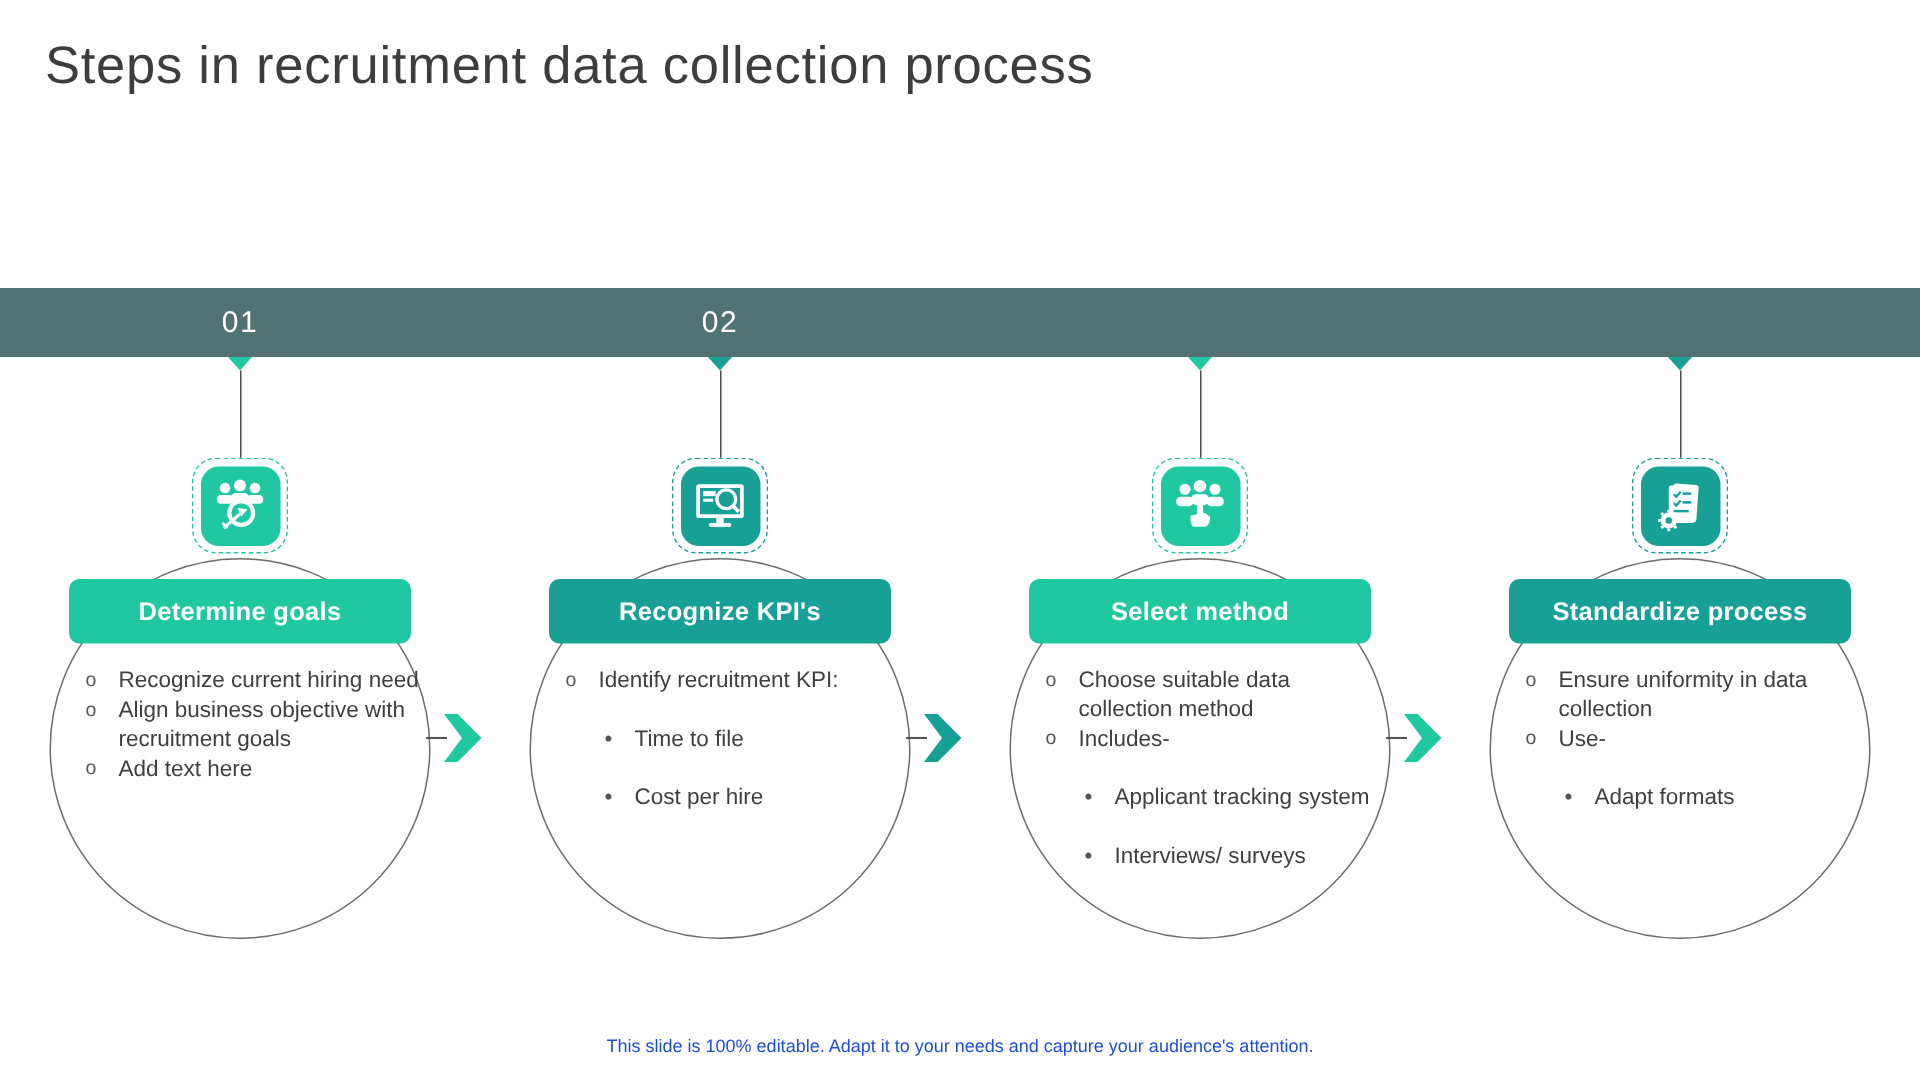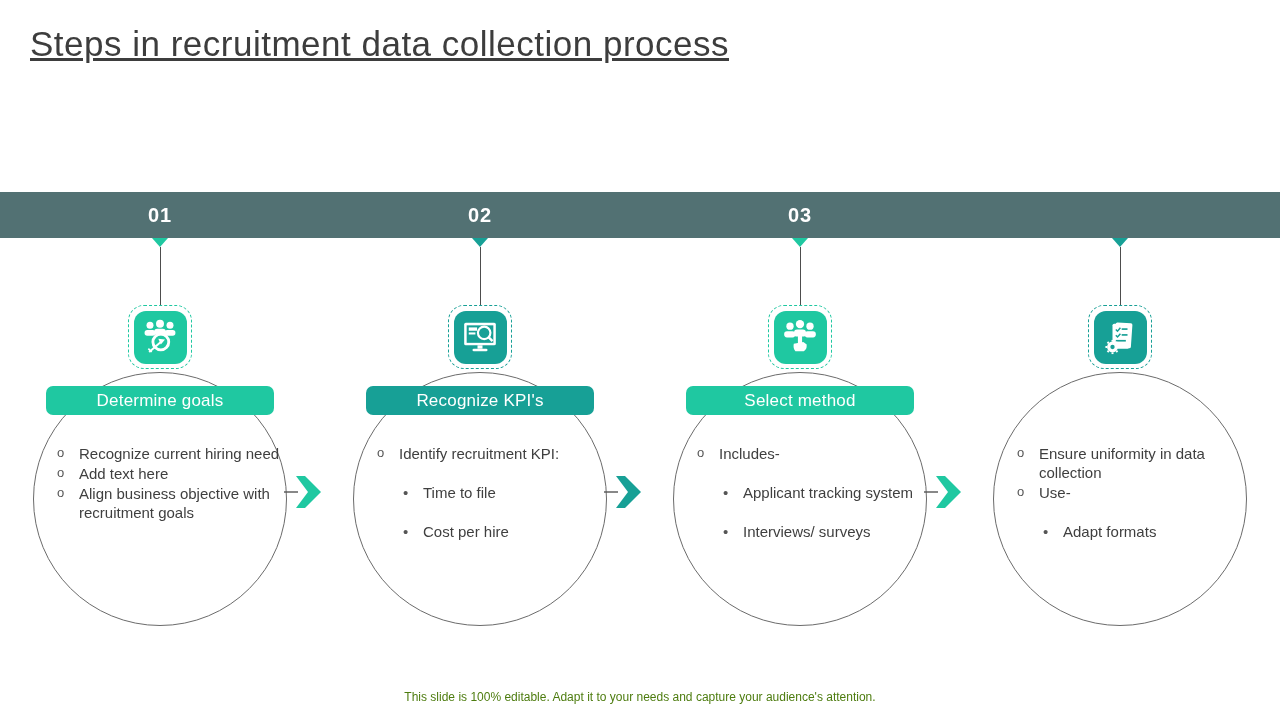--- a/index.html
+++ b/index.html
@@ -2,68 +2,68 @@
 <html><head>
 <meta charset="utf-8">
 <style>
   * { margin:0; padding:0; box-sizing:border-box; }
   html,body { width:1280px; height:720px; background:#ffffff; overflow:hidden;
               font-family:"Liberation Sans", sans-serif; }
   .slide { position:relative; width:1280px; height:720px; background:#fff; }
 
   
   .title { position:absolute; left:30px; top:24px; font-size:35px; font-weight:400;
-           color:#3d3d3d; letter-spacing:0.5px;text-decoration:underline; }
+           color:#3d3d3d; letter-spacing:0.5px; }
   .subtitle { position:absolute; left:30px; top:78px; font-size:11.5px; color:#474747; }
 
   
   .band { position:absolute; left:0; top:192px; width:1280px; height:46px; background:#527173; }
 
   
   .step { position:absolute; top:0; width:320px; height:720px; }
   .step-number { position:absolute; left:0; top:192px; width:320px; height:46px;
                  display:flex; align-items:center; justify-content:center;
-                 color:#ffffff; font-size:20px; font-weight:bold; letter-spacing:1px; }
+                 color:#ffffff; font-size:20px; font-weight:normal; letter-spacing:1px; }
   .tri { position:absolute; left:152px; top:238px; width:0; height:0;
          border-left:8px solid transparent; border-right:8px solid transparent;
          border-top:9px solid var(--accent); }
   .vline { position:absolute; left:159.5px; top:247px; width:1px; height:60px; background:#4d4d4d; }
 
   .icon-wrap { position:absolute; left:128px; top:305px; width:64px; height:64px;
                border:1.5px dashed var(--accent); border-radius:16px;
                display:flex; align-items:center; justify-content:center; background:#fff; }
   .icon-box { width:53px; height:53px; border-radius:12px; background:var(--accent);
               display:flex; align-items:center; justify-content:center; color:var(--accent); }
   .icon-box svg { width:40px; height:40px; display:block; }
   .accfill { fill:var(--accent); }
 
   .circle { position:absolute; left:33px; top:372px; width:254px; height:254px;
             border:1px solid #6b6b6b; border-radius:50%; background:#fff; }
 
-  .label-bar { position:absolute; left:46px; top:386px; width:228px; height:29px;
+  .label-bar { position:absolute; left:46px; top:386px; width:228px; height:43px;
                background:var(--accent); border-radius:7px; display:flex; align-items:center;
-               justify-content:center; color:#fff; font-size:17px; font-weight:normal;
+               justify-content:center; color:#fff; font-size:17px; font-weight:bold;
                letter-spacing:0.2px; }
 
   .items { position:absolute; left:55px; top:444px; width:226px; list-style:none;
            font-size:15px; line-height:19px; color:#3f3f3f; }
   .items li { position:relative; margin-bottom:1px; }
   .items li.l1 { padding-left:24px; }
   .items li.l1::before { content:"o"; position:absolute; left:2px; top:-1px;
                          font-size:13px; color:#555; }
   .items li.l2 { padding-left:48px;margin-top:20px; }
   .items li.l2::before { content:"\2022"; position:absolute; left:28px; top:0;
                          color:#555; }
 
   .arrow { position:absolute; left:284px; top:472px; width:42px; height:40px;
            color:var(--accent); }
   .arrow svg { width:42px; height:40px; display:block; }
 
   .footer { position:absolute; left:0; top:690px; width:1280px; text-align:center;
-            font-size:12px; color:#4d7c0f; }
+            font-size:12px; color:#1d4ed8; }
 </style>
 </head>
 <body>
 
 <div class="slide">
 
   <div class="title">Steps in recruitment data collection process</div>
 
   <div class="band" style="background: rgb(82, 113, 115);"></div>
 
@@ -84,22 +84,22 @@
           <circle cx="25" cy="30" r="9.5" fill="none" stroke="#fff" stroke-width="3.4"></circle>
           <line x1="11" y1="42" x2="26" y2="29" stroke="#fff" stroke-width="2.4"></line>
           <polygon points="22,26 30,27 25,33" fill="#fff"></polygon>
           <line x1="10" y1="38" x2="14" y2="42" stroke="#fff" stroke-width="2"></line>
         </svg>
       </div>
     </div>
     <div class="label-bar">Determine goals</div>
     <ul class="items">
       <li class="l1">Recognize current hiring need</li>
+      <li class="l1">Align business objective with recruitment goals</li>
       <li class="l1">Add text here</li>
-      <li class="l1">Align business objective with recruitment goals</li>
     </ul>
     <div class="arrow">
       <svg viewBox="0 0 42 40">
           <line x1="0" y1="20" x2="14" y2="20" stroke="#555" stroke-width="1.4"></line>
         <polygon points="12,4 21,4 37,20 21,36 12,36 24,20" fill="currentColor"></polygon>
         </svg>
     </div>
   </div>
 
   <div class="step" style="left: 320px; --accent: #17A096;">
@@ -129,40 +129,40 @@
     </ul>
     <div class="arrow">
       <svg viewBox="0 0 42 40">
           <line x1="0" y1="20" x2="14" y2="20" stroke="#555" stroke-width="1.4"></line>
         <polygon points="12,4 21,4 37,20 21,36 12,36 24,20" fill="currentColor"></polygon>
         </svg>
     </div>
   </div>
 
   <div class="step" style="left: 640px; --accent: #1FC8A1;">
-    <div class="step-number">03</div>
     <div class="tri"></div>
     <div class="vline"></div>
     <div class="circle"></div>
     <div class="icon-wrap">
       <div class="icon-box">
         <svg viewBox="0 0 48 48">
           <circle cx="12" cy="11" r="4.4" fill="#fff"></circle>
             <circle cx="24" cy="8.5" r="5" fill="#fff"></circle>
             <circle cx="36" cy="11" r="4.4" fill="#fff"></circle>
           <rect x="5" y="17" width="13.5" height="7.5" rx="3.4" fill="#fff"></rect>
           <rect x="16.8" y="15" width="14.4" height="8.5" rx="3.8" fill="#fff"></rect>
           <rect x="29.5" y="17" width="13.5" height="7.5" rx="3.4" fill="#fff"></rect>
           <rect x="21.5" y="19" width="5" height="16" rx="2.5" fill="#fff"></rect>
           <path d="M16.5 32 q-1 6 2 9 h10 q4 -2 3.5 -8 l-4 -3 z" fill="#fff"></path>
         </svg>
       </div>
     </div>
     <div class="label-bar">Select method</div>
     <ul class="items">
+      <li class="l1">Choose suitable data collection method</li>
       <li class="l1">Includes-</li>
       <li class="l2">Applicant tracking system</li>
       <li class="l2">Interviews/  surveys</li>
     </ul>
     <div class="arrow">
       <svg viewBox="0 0 42 40">
           <line x1="0" y1="20" x2="14" y2="20" stroke="#555" stroke-width="1.4"></line>
         <polygon points="12,4 21,4 37,20 21,36 12,36 24,20" fill="currentColor"></polygon>
         </svg>
     </div>
@@ -194,20 +194,21 @@
                 <line x1="21.5" y1="36" x2="23.5" y2="36"></line>
               <line x1="9" y1="30" x2="10.5" y2="31.5"></line>
                 <line x1="19.5" y1="40.5" x2="21" y2="42"></line>
               <line x1="21" y1="30" x2="19.5" y2="31.5"></line>
                 <line x1="10.5" y1="40.5" x2="9" y2="42"></line>
             </g>
           </g>
         </svg>
       </div>
     </div>
+    <div class="label-bar">Standardize process</div>
     <ul class="items">
       <li class="l1">Ensure  uniformity  in data collection</li>
       <li class="l1">Use-</li>
       <li class="l2">Adapt formats</li>
     </ul>
   </div>
 
   <div class="footer">This slide is 100% editable. Adapt it to your needs and capture your audience's attention.</div>
 </div>
 

